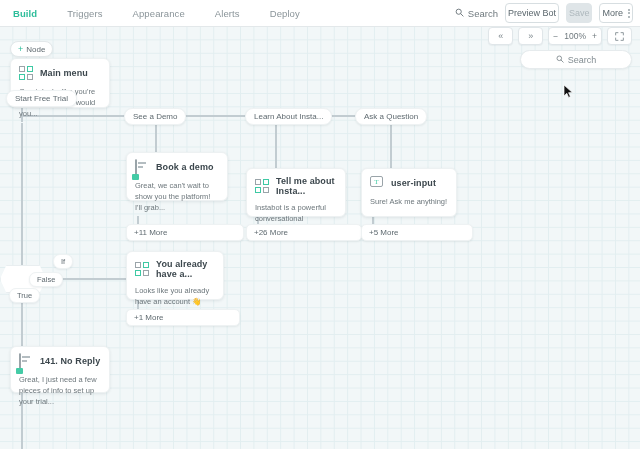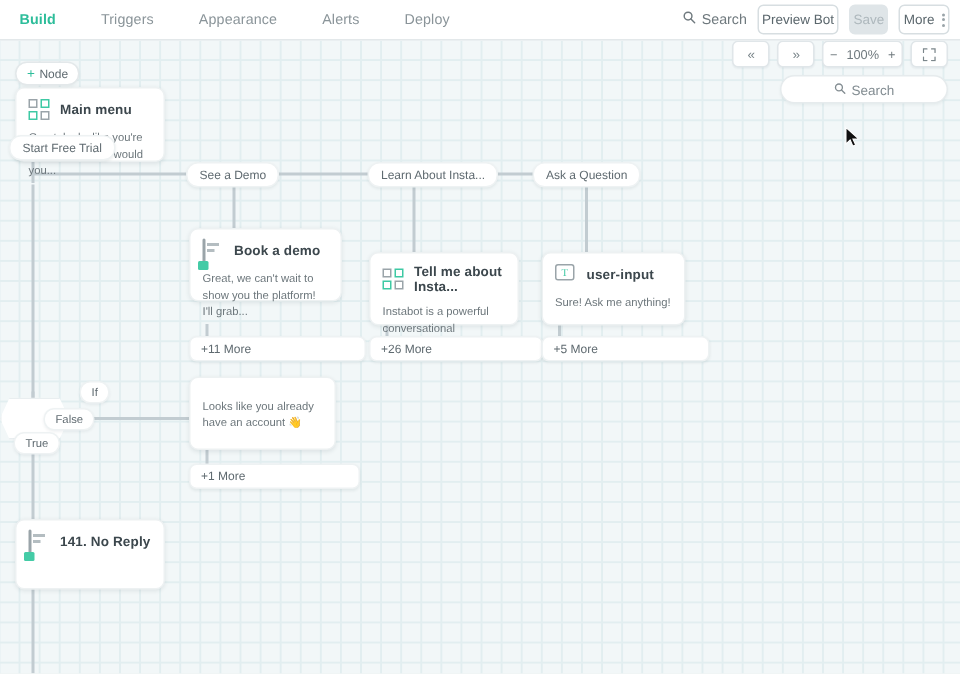--- a/index.html
+++ b/index.html
@@ -262,31 +262,41 @@
       <div class="card-body">Sure! Ask me anything!</div>
     </div>
     <div class="more-chip" style="left:361px; top:198px; width:96px;text-align:center;">+5 More</div>
 
     <div class="lbl" style="left:9px; top:228px;margin-left:44px;">If</div>
     <div class="hex" style="left:0px; top:239px;"></div>
     <div class="lbl" style="left:29px; top:246px;">False</div>
     <div class="lbl" style="left:9px; top:262px;">True</div>
 
     <div class="card" style="left:126px; top:225px; width:98px; height:49px;">
+      <div class="card-head">
+        <span class="icon16 ic-grid">
+          <i></i>
+            <i class="g"></i>
+            <i class="g"></i>
+            <i></i>
+        </span>
+        <span class="card-title">You already have a...</span>
+      </div>
       <div class="card-body">Looks like you already have an account 👋</div>
     </div>
     <div class="more-chip" style="left:126px; top:283px; width:98px;">+1 More</div>
 
     <div class="card" style="left:10px; top:320px; width:100px; height:47px;">
       <div class="card-head">
         <span class="icon16">
           <span class="ic-msg"><span class="l1"></span><span class="l2"></span><span class="cb"></span></span>
         </span>
         <span class="card-title">141. No Reply</span>
       </div>
+      <div class="card-body">Great, I just need a few pieces of info to set up your trial...</div>
     </div>
 
   </div>
 
   <div class="zoom-panel">
     <div class="zoom-row">
       <div class="zbtn">«</div>
       <div class="zbtn">»</div>
       <div class="zgroup">
         <span>−</span>

